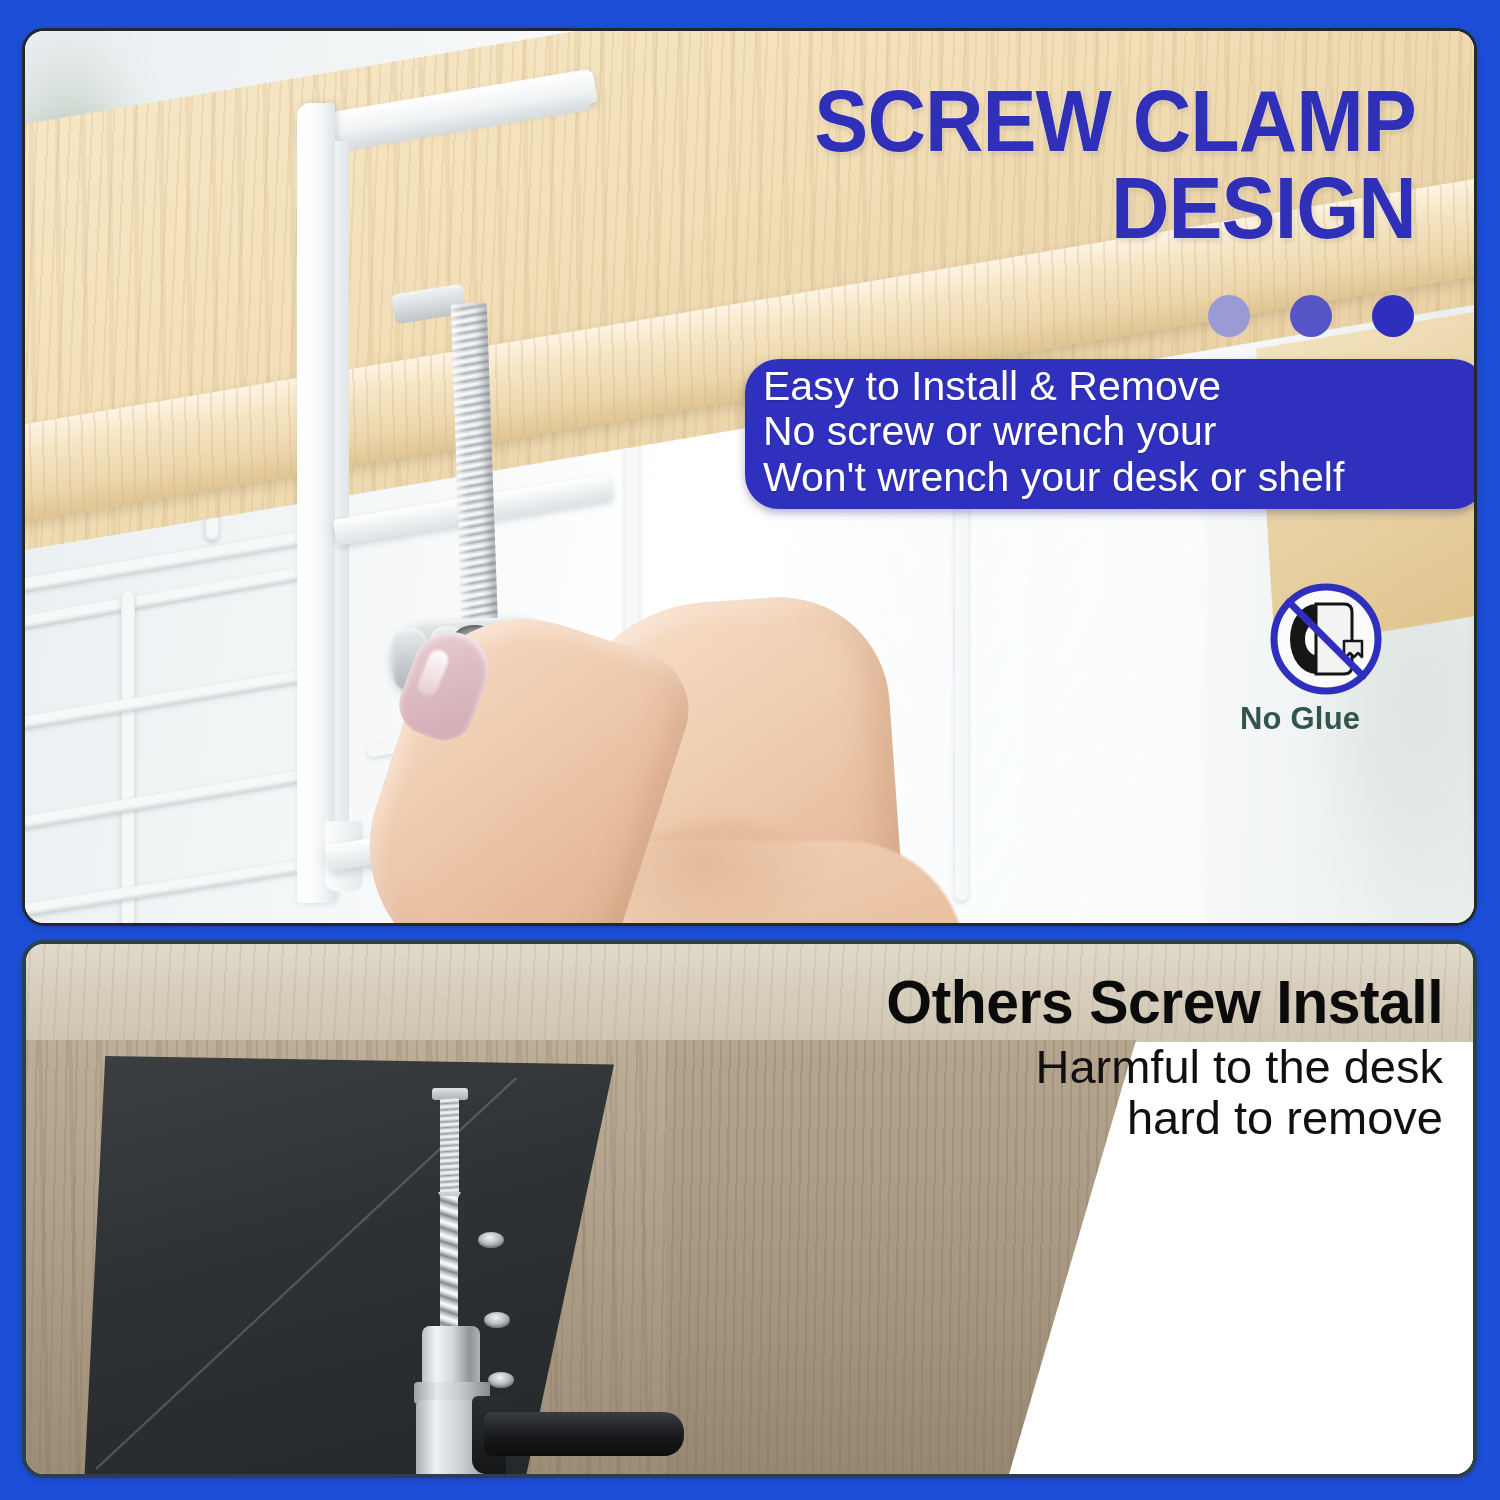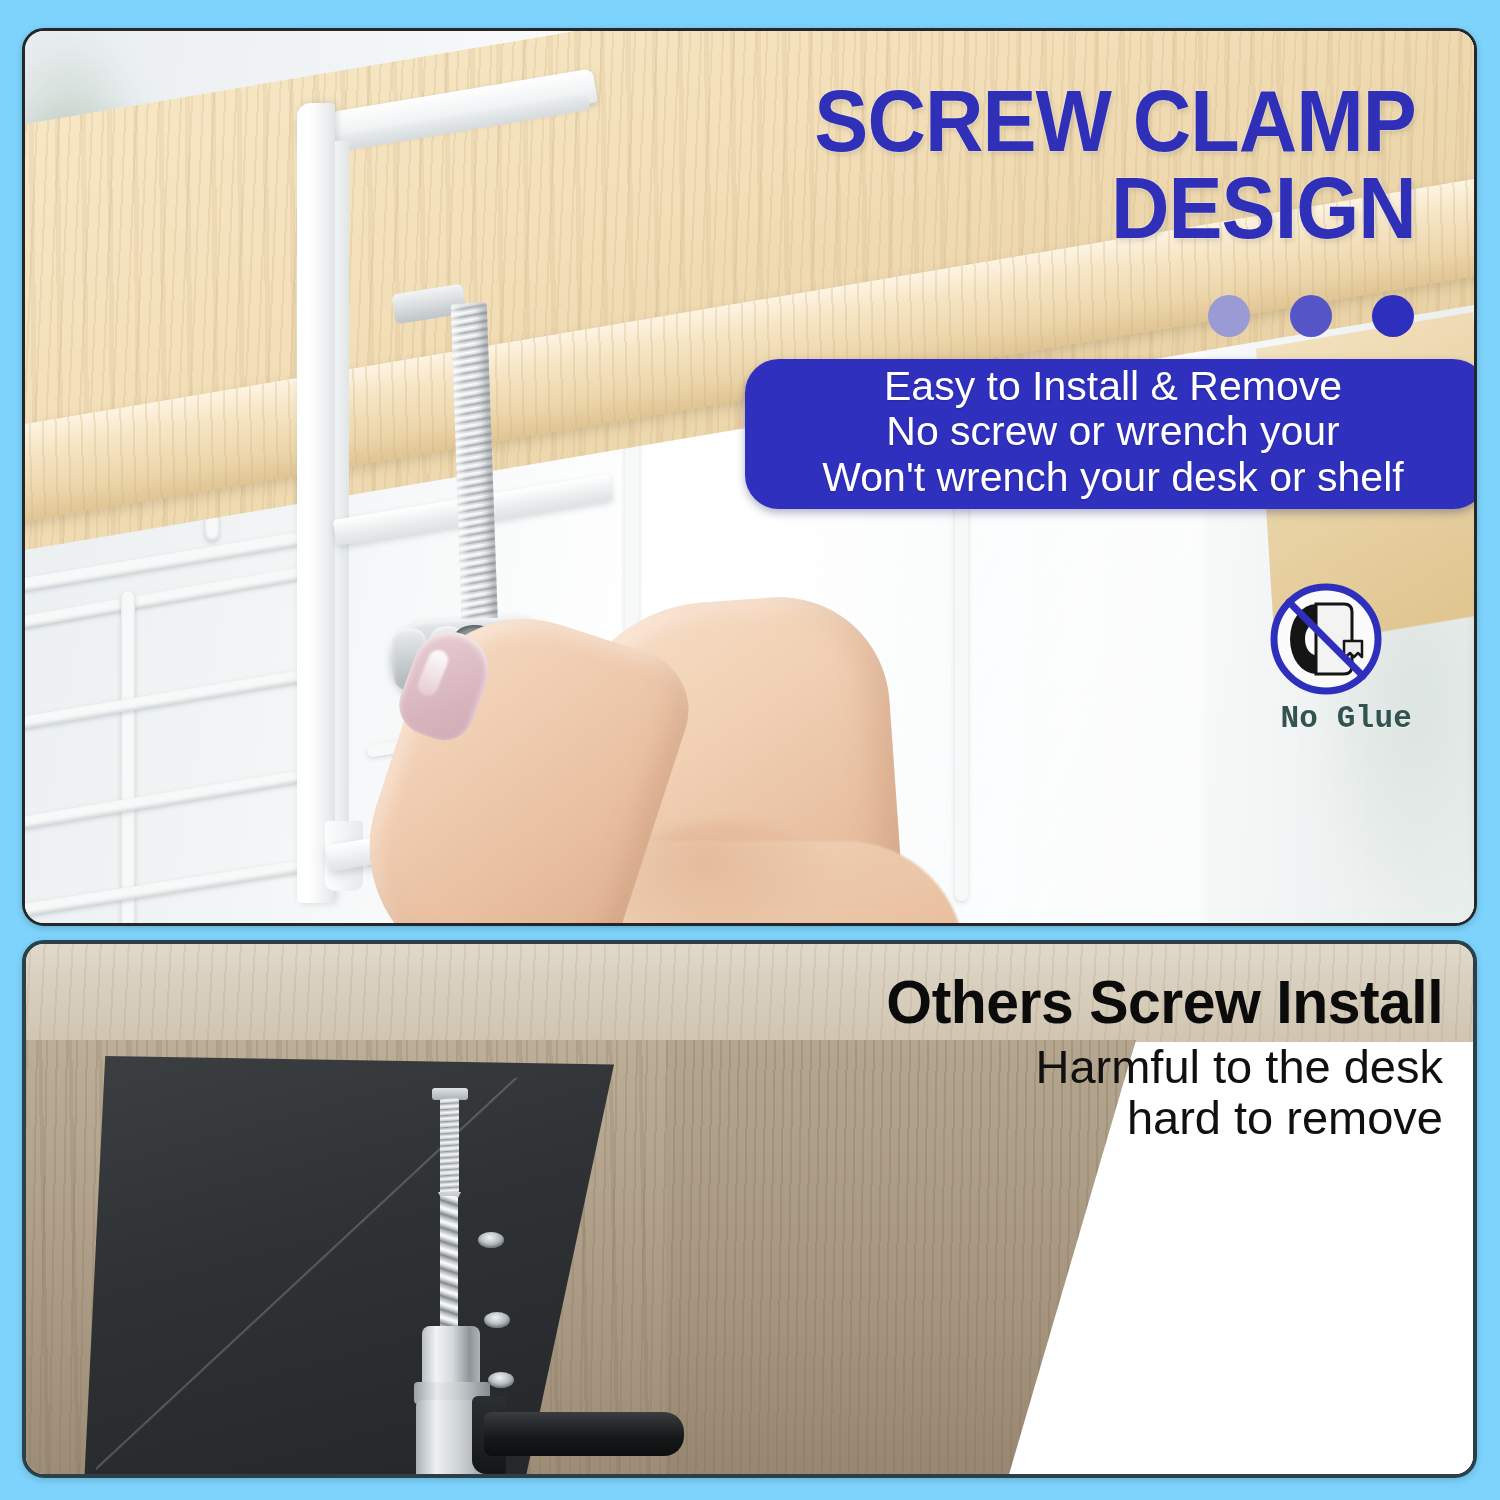--- a/index.html
+++ b/index.html
@@ -5,21 +5,21 @@
   * { margin:0; padding:0; box-sizing:border-box; }
   html,body { width:1500px; height:1500px; }
   body {
     background:#eef0f2;
     font-family:"Liberation Sans", sans-serif;
     overflow:hidden;
     position:relative;
   }
 
   
-  #page { position:absolute; inset:0; background:#7dd3fc; }
+  #page { position:absolute; inset:0; background:#1d4ed8; }
 
   
   #panel-top {
     position:absolute;
     left:22px; top:28px; width:1455px; height:898px;
     border:3px solid #24282b;
     border-radius:22px;
     overflow:hidden;
     background:#f4f6f7;
     box-shadow:0 2px 7px rgba(0,0,0,.18);
@@ -277,28 +277,28 @@
     background:#3030be;
     border-radius:34px;
     box-shadow:0 4px 9px rgba(40,40,110,.35);
     display:flex; flex-direction:column; justify-content:center;
     padding:6px 24px 10px 18px;
   }
   .callout-line{
     color:#ffffff;
     font-size:41px;
     line-height:1.10;
-    text-align:center;
+    text-align:left;
     font-weight:normal;
     text-shadow:0 1px 2px rgba(0,0,0,.20);
     white-space:nowrap;
   }
 
   
-  .badge{ position:absolute; width:172px; text-align:right;font-family:Liberation Mono, monospace; }
+  .badge{ position:absolute; width:172px; text-align:left; }
   .badge.glue{ right:62px; top:548px; }
   .badge.drill{ right:62px; top:740px; }
   .badge-circle{
     position:relative; width:120px; height:120px; margin:0 auto;
   }
   .badge-label{
     margin-top:2px;
     font-size:31px;
     font-weight:bold;
     color:#31544f;

